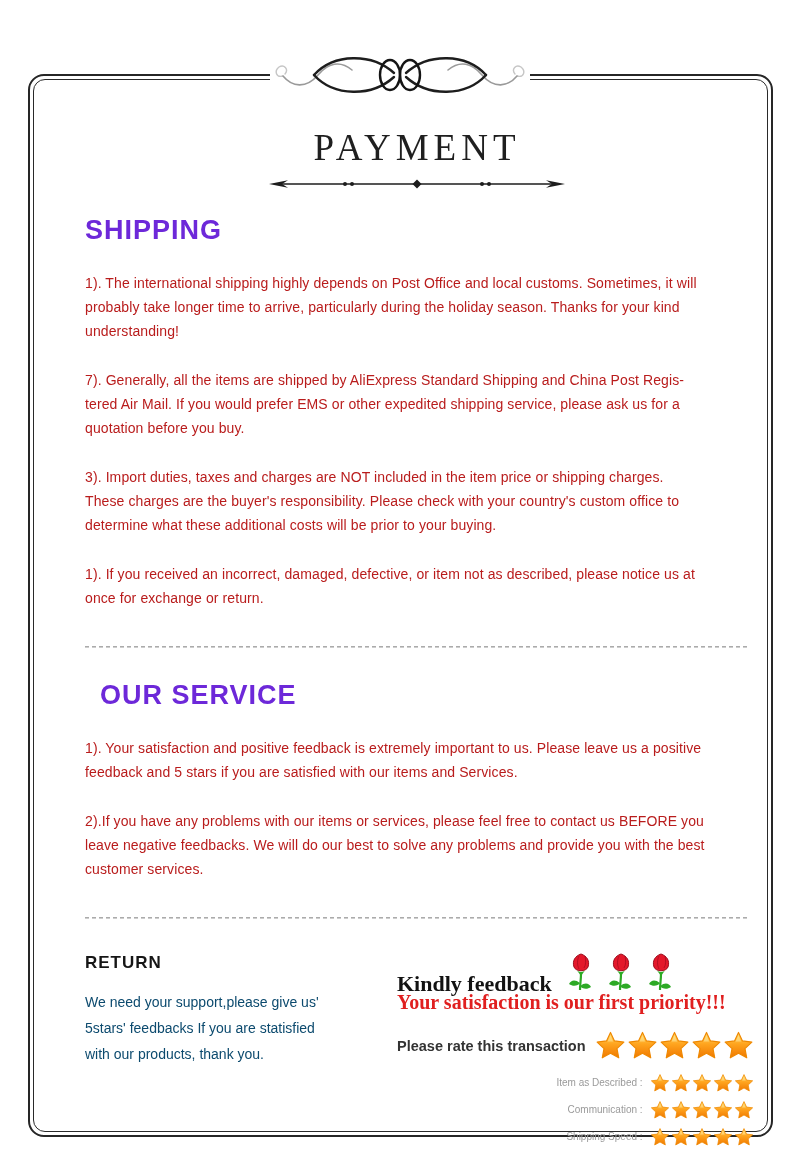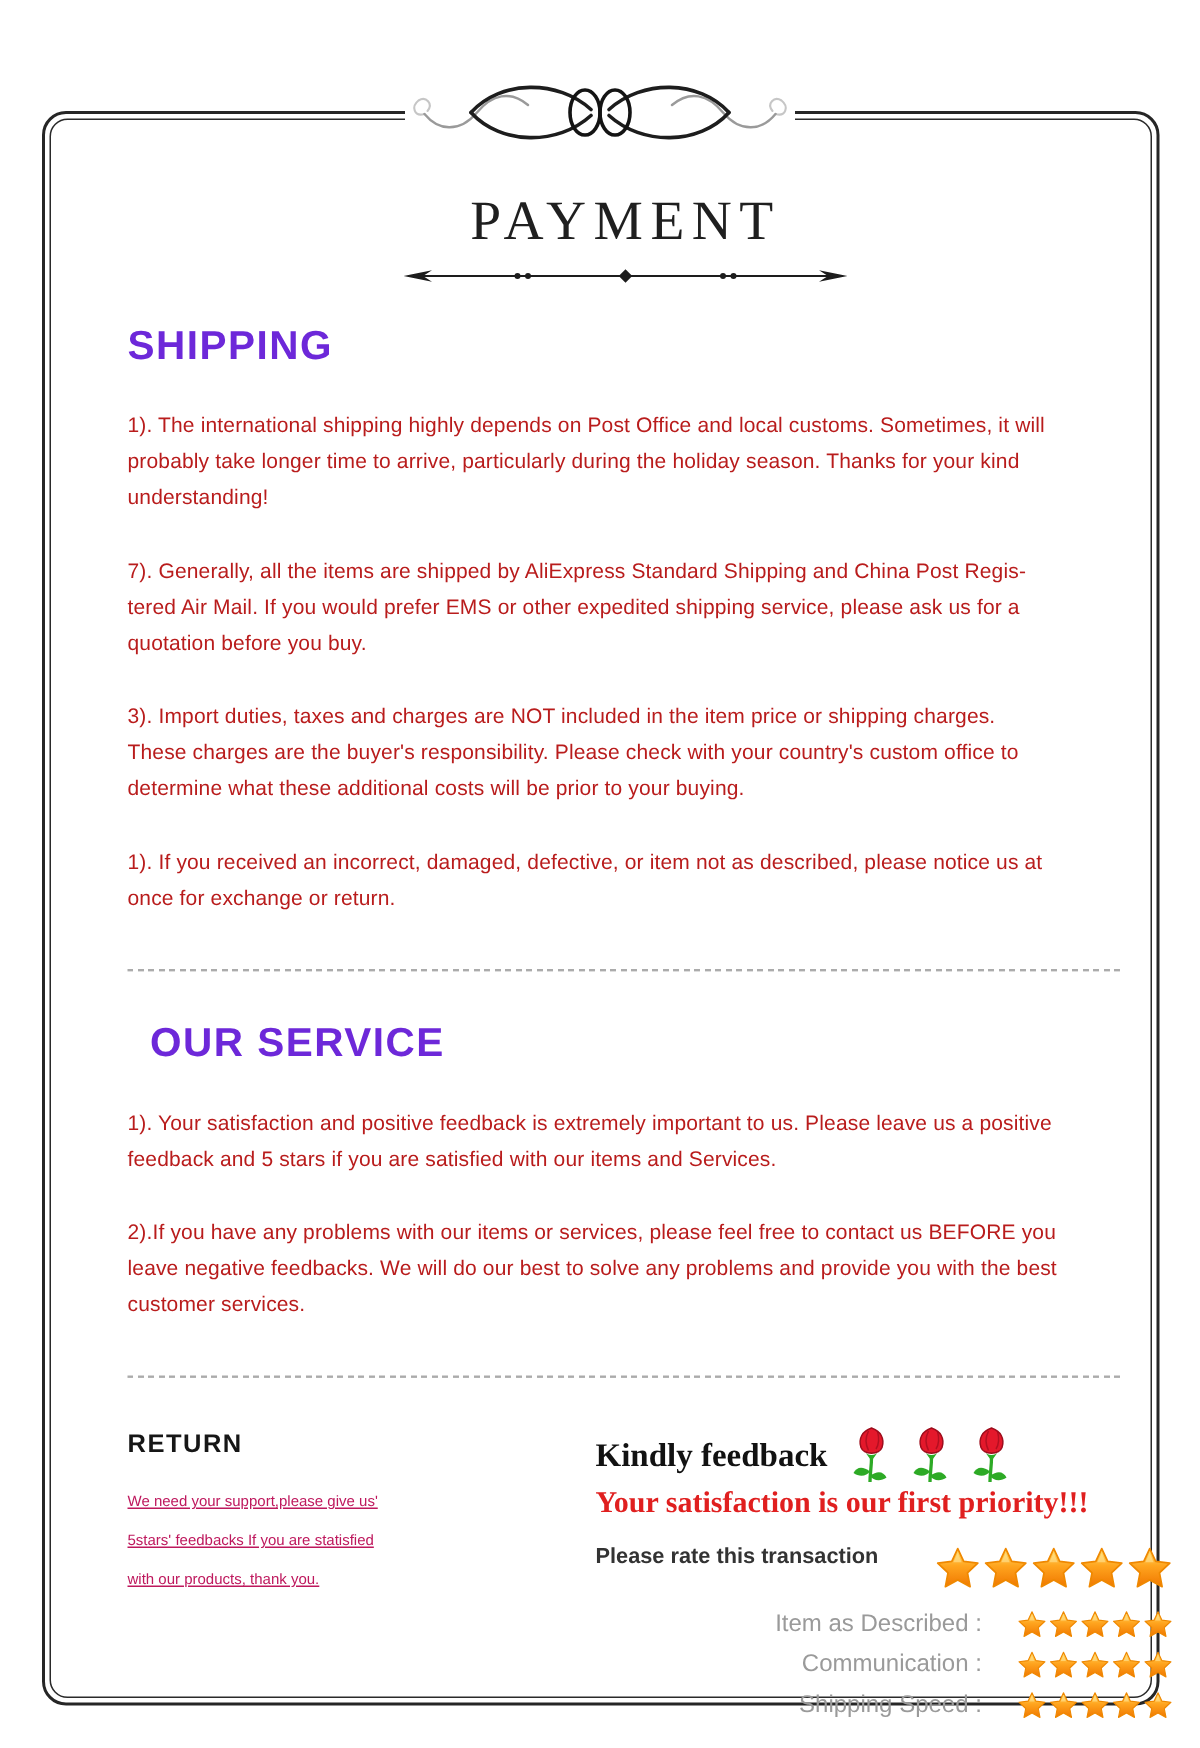--- a/index.html
+++ b/index.html
@@ -44,43 +44,43 @@
     background:repeating-linear-gradient(90deg,#ababab 0 4px,transparent 4px 7px);
     background-size:100% 1.6px;background-repeat:no-repeat;background-position:0 0;
   }
   
   .bottom{display:flex;margin-top:30px;}
   .return-col{width:308px;flex:0 0 308px;}
   .return-heading{
     font-size:17px;font-weight:bold;letter-spacing:1px;color:#161616;margin-top:4px;
   }
   .return-para{
-    font-size:10px;line-height:26px;color:#be185d;white-space:pre-line;margin-top:16px;text-decoration:underline;
+    font-size:14px;line-height:26px;color:#0c4a6e;white-space:pre-line;margin-top:16px;
   }
   .feedback-col{flex:1;padding-left:4px;}
-  .kindly-row{display:flex;align-items:flex-start;height:48px;}
+  .kindly-row{display:flex;align-items:flex-end;height:48px;}
   .kindly-title{
     font-family:"Liberation Serif",serif;font-weight:bold;font-size:22px;
     color:#121212;padding-top:8px;margin-right:14px;white-space:nowrap;
   }
   .roses{display:flex;gap:10px;}
   .roses svg{width:30px;height:46px;}
   .priority-line{
     font-family:"Liberation Serif",serif;font-weight:bold;font-size:20px;
     color:#e01f1f;margin-top:-6px;white-space:nowrap;
   }
-  .rate-prompt-row{display:flex;align-items:flex-start;margin-top:16px;gap:28px;}
+  .rate-prompt-row{display:flex;align-items:center;margin-top:16px;}
   .rate-prompt{font-size:14.5px;font-weight:600;color:#333;white-space:nowrap;margin-right:8px;}
   .stars{display:flex;align-items:center;}
   .stars-big svg{width:31px;height:31px;margin-left:1px;}
   .stars-small svg{width:20px;height:20px;margin-left:1px;}
   .rate-rows{margin-top:8px;}
   .rate-row{display:flex;align-items:center;justify-content:flex-end;height:27px;}
   .rate-label{
-    font-size:16px;color:#9a9a9a;text-align:left;margin-right:22px;white-space:nowrap;
+    font-size:10px;color:#9a9a9a;text-align:left;margin-right:6px;white-space:nowrap;
   }
 </style>
 </head>
 <body>
 
 <div class="frame-outer">
   <div class="frame-inner"></div>
 </div>
 
 <div class="ornament">

